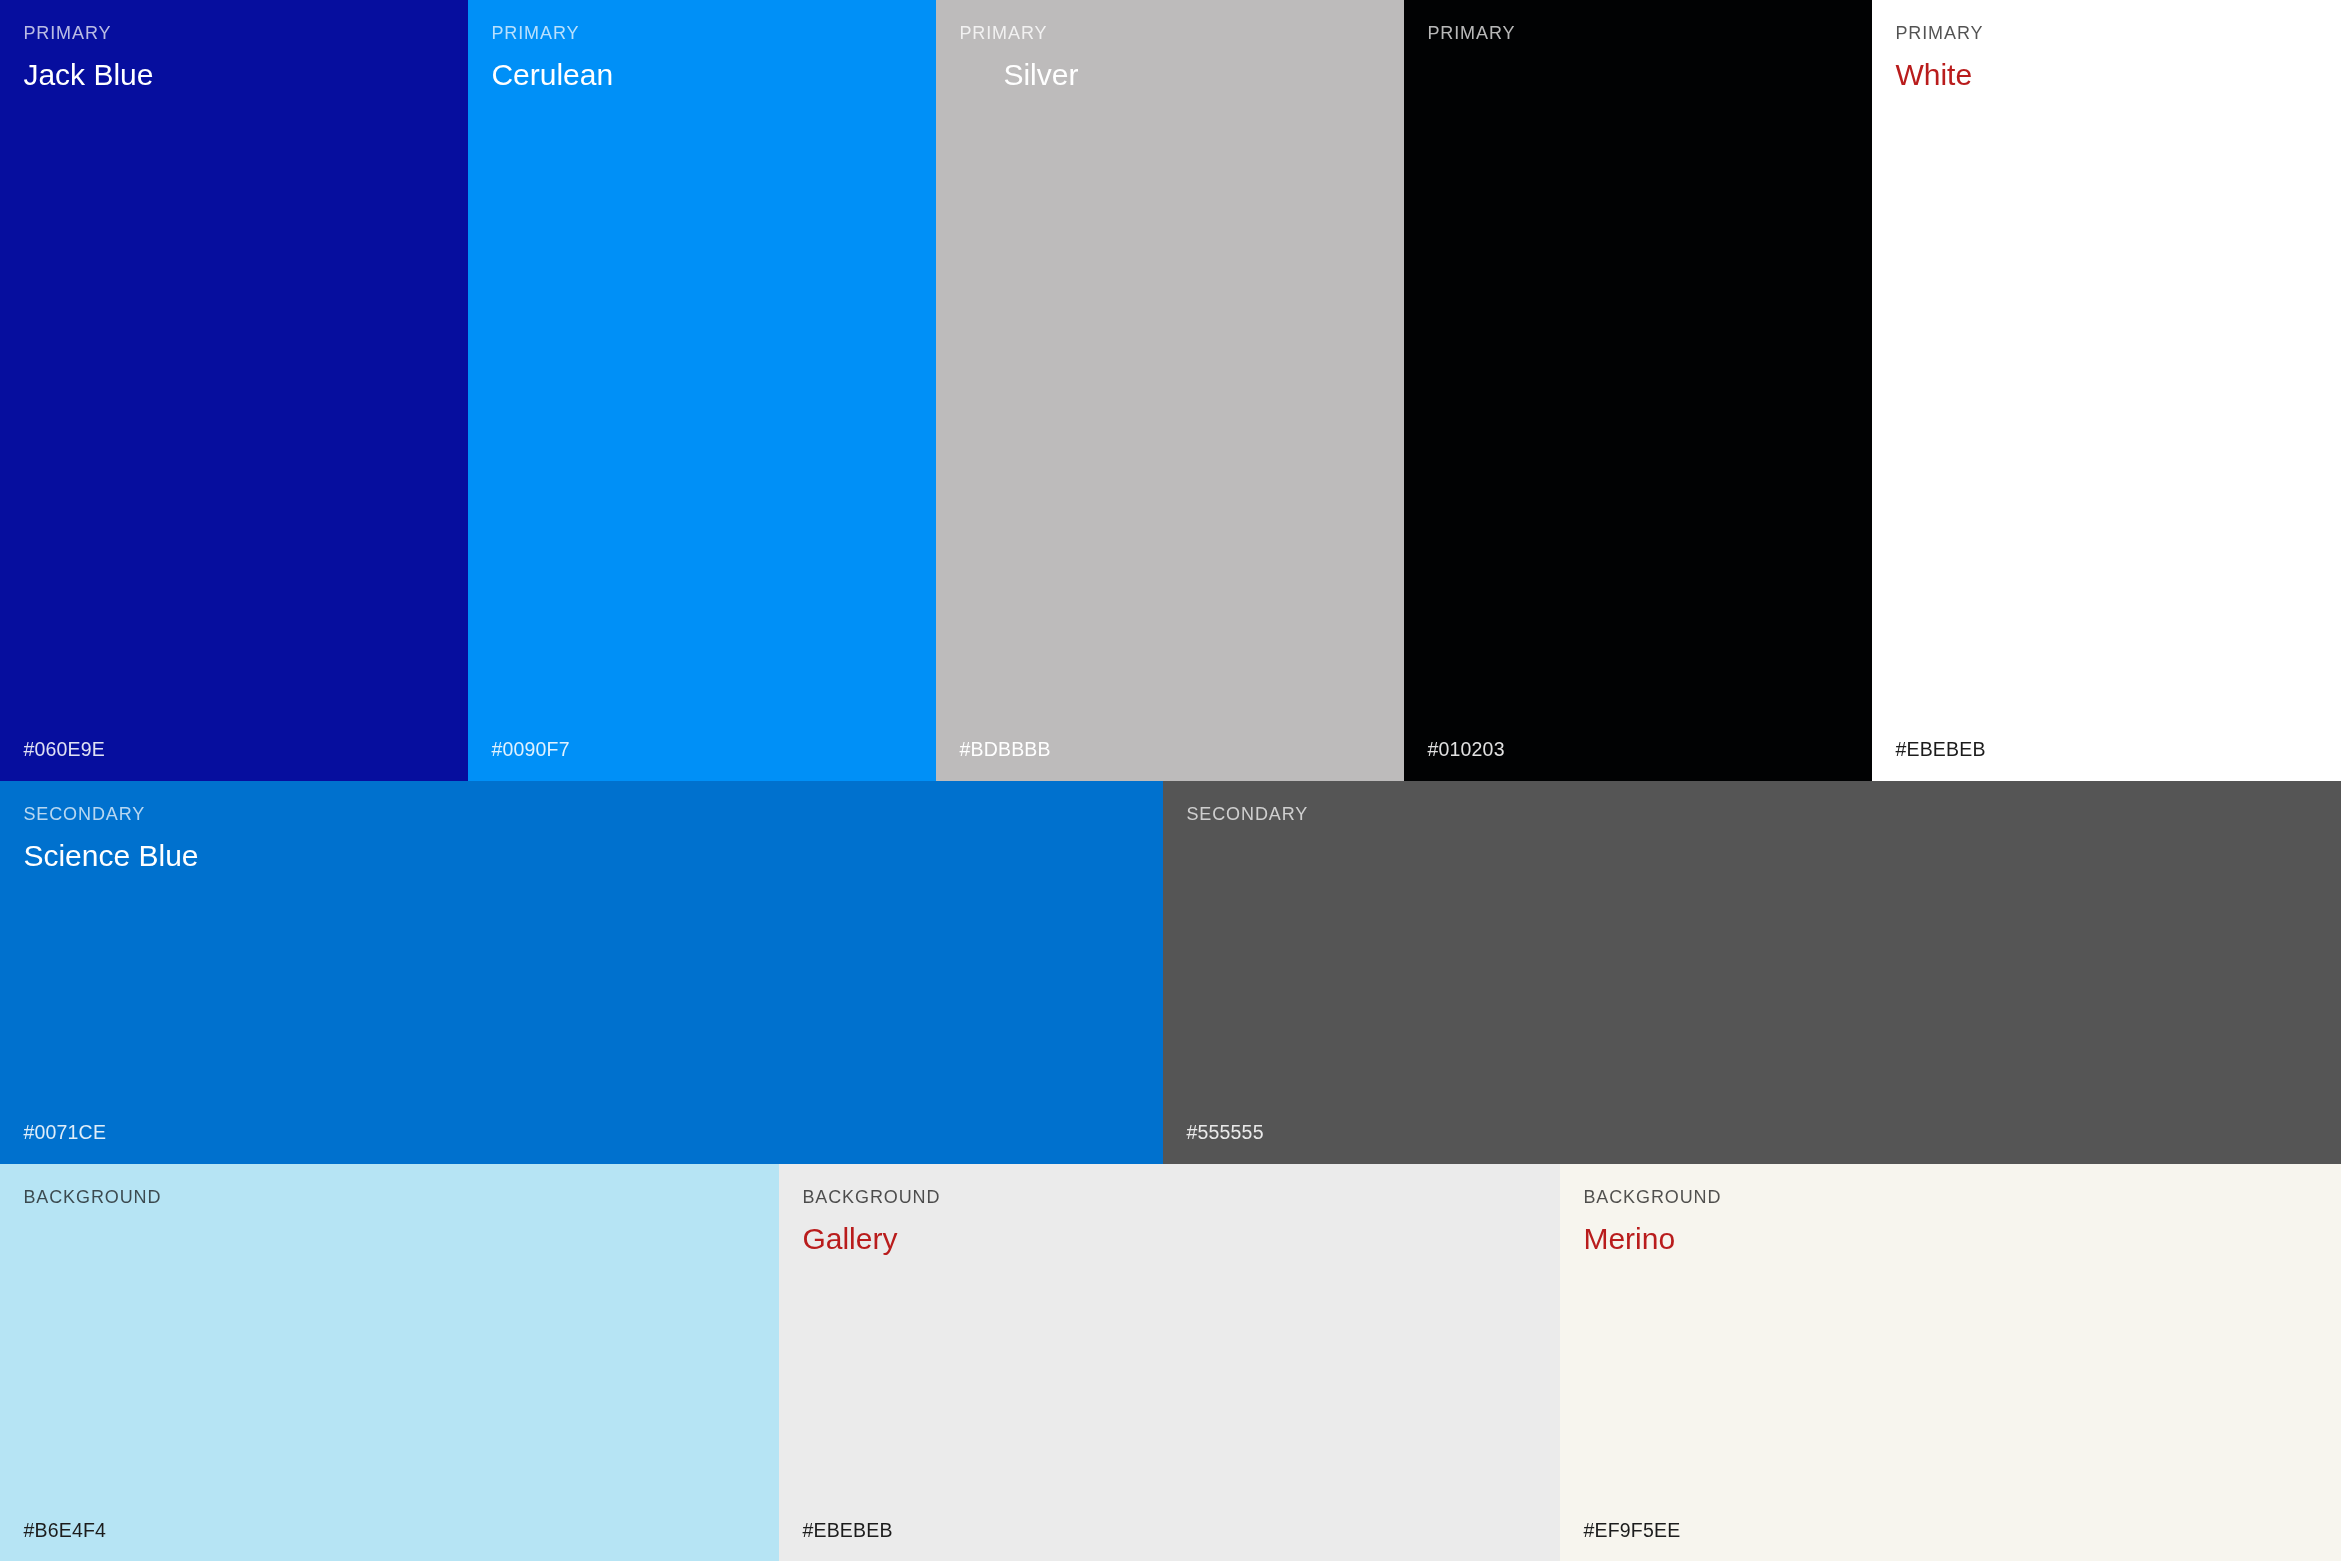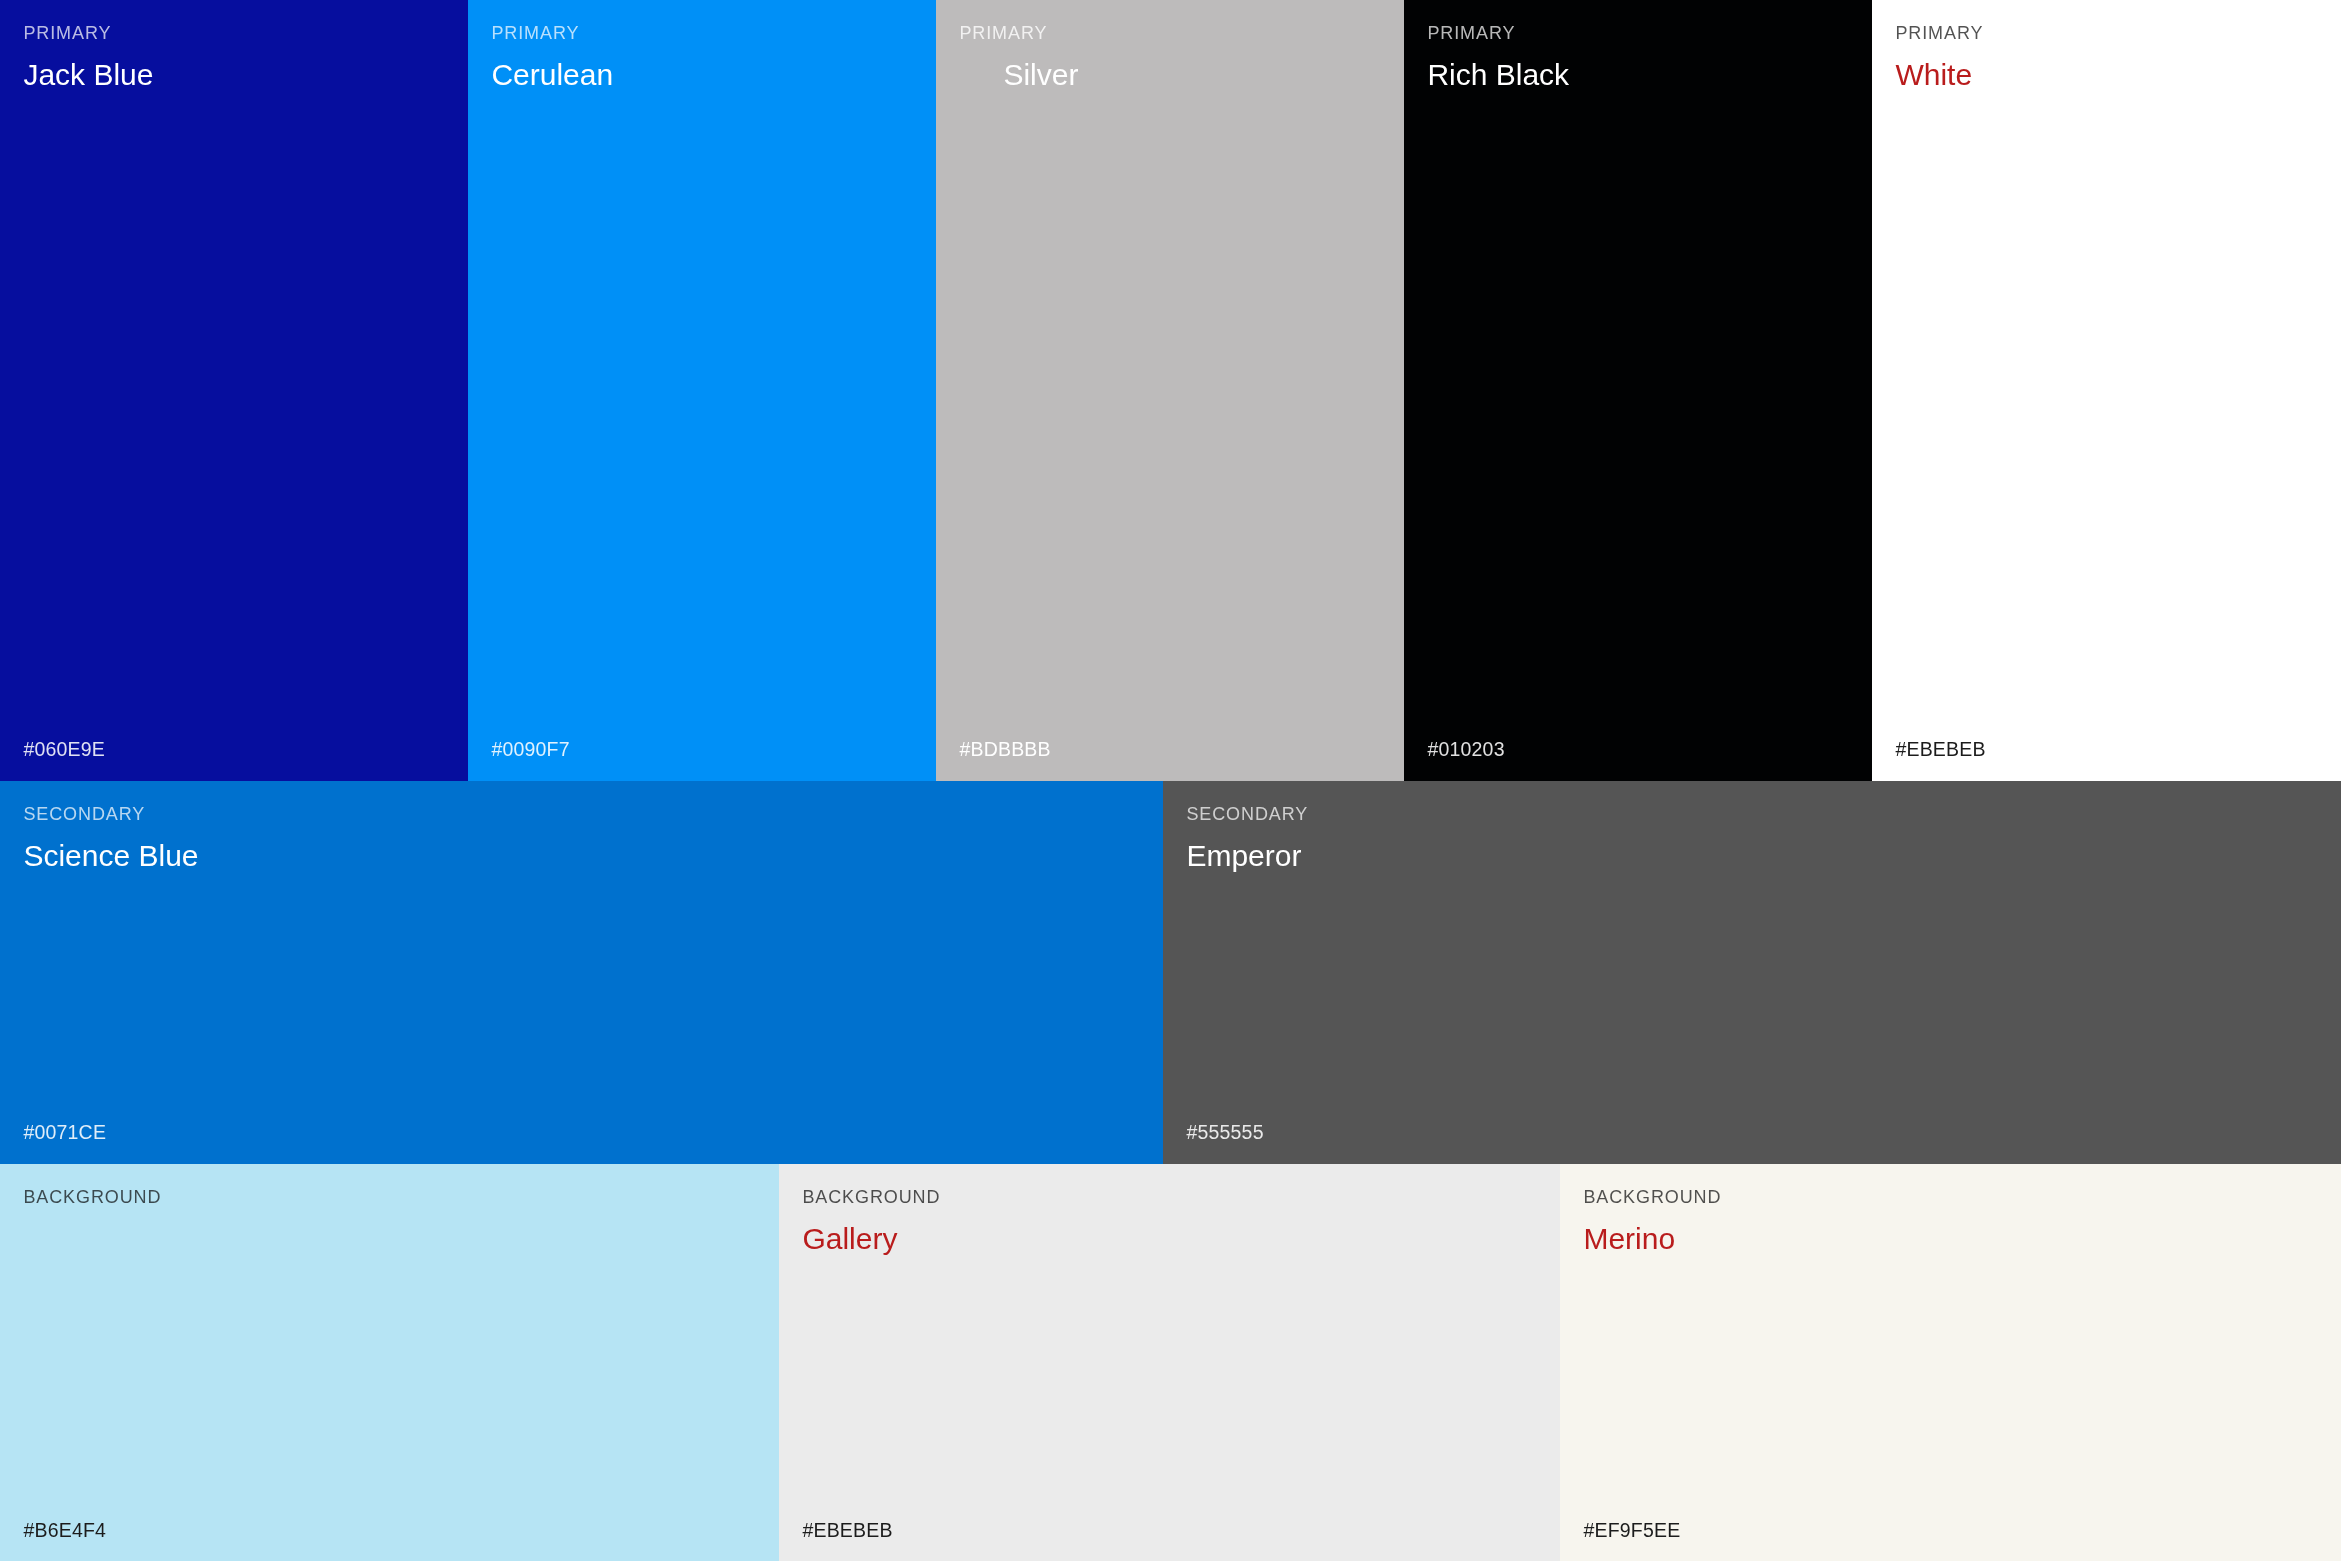--- a/index.html
+++ b/index.html
@@ -97,38 +97,36 @@
         <div class="swatch-name">Cerulean</div>
         <div class="swatch-hex">#0090F7</div>
       </div>
       <div class="swatch text-soft" style="background: rgb(189, 187, 187); width: 468px;">
         <div class="swatch-category">PRIMARY</div>
         <div class="swatch-name">Silver</div>
         <div class="swatch-hex">#BDBBBB</div>
       </div>
       <div class="swatch text-light" style="background: rgb(1, 2, 3); width: 468px;">
         <div class="swatch-category">PRIMARY</div>
-        <div class="swatch-name">Rich Black</div>
         <div class="swatch-hex">#010203</div>
       </div>
       <div class="swatch text-dark" style="background: rgb(255, 255, 255); width: 468px;">
         <div class="swatch-category">PRIMARY</div>
         <div class="swatch-name">White</div>
         <div class="swatch-hex">#EBEBEB</div>
       </div>
     </div>
     <div class="swatch-row row-secondary">
       <div class="swatch text-light" style="background: rgb(0, 113, 206); width: 1163px;">
         <div class="swatch-category">SECONDARY</div>
         <div class="swatch-name">Science Blue</div>
         <div class="swatch-hex">#0071CE</div>
       </div>
       <div class="swatch text-light" style="background: rgb(85, 85, 85); width: 1179px;">
         <div class="swatch-category">SECONDARY</div>
-        <div class="swatch-name">Emperor</div>
         <div class="swatch-hex">#555555</div>
       </div>
     </div>
     <div class="swatch-row row-background">
       <div class="swatch text-dark" style="background: rgb(182, 228, 244); width: 779px;">
         <div class="swatch-category">BACKGROUND</div>
         <div class="swatch-hex">#B6E4F4</div>
       </div>
       <div class="swatch text-dark" style="background: rgb(235, 235, 235); width: 781px;">
         <div class="swatch-category">BACKGROUND</div>

